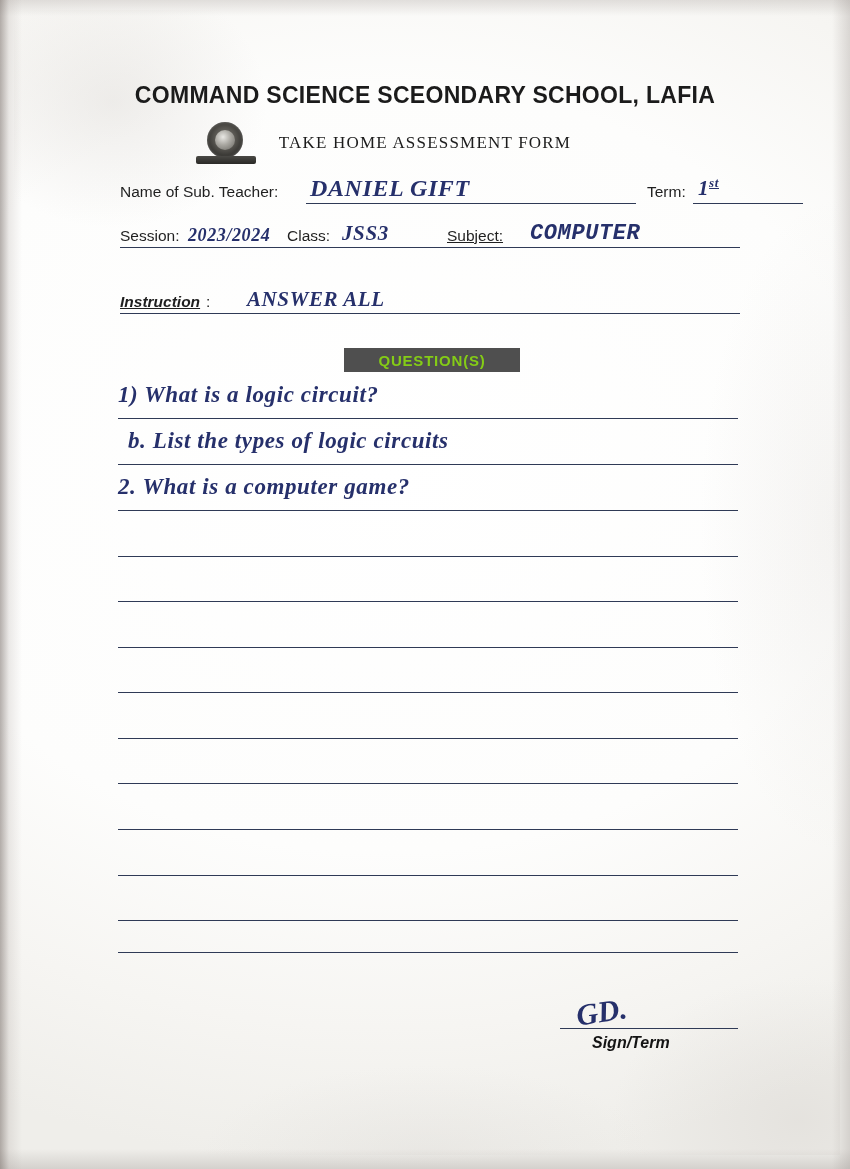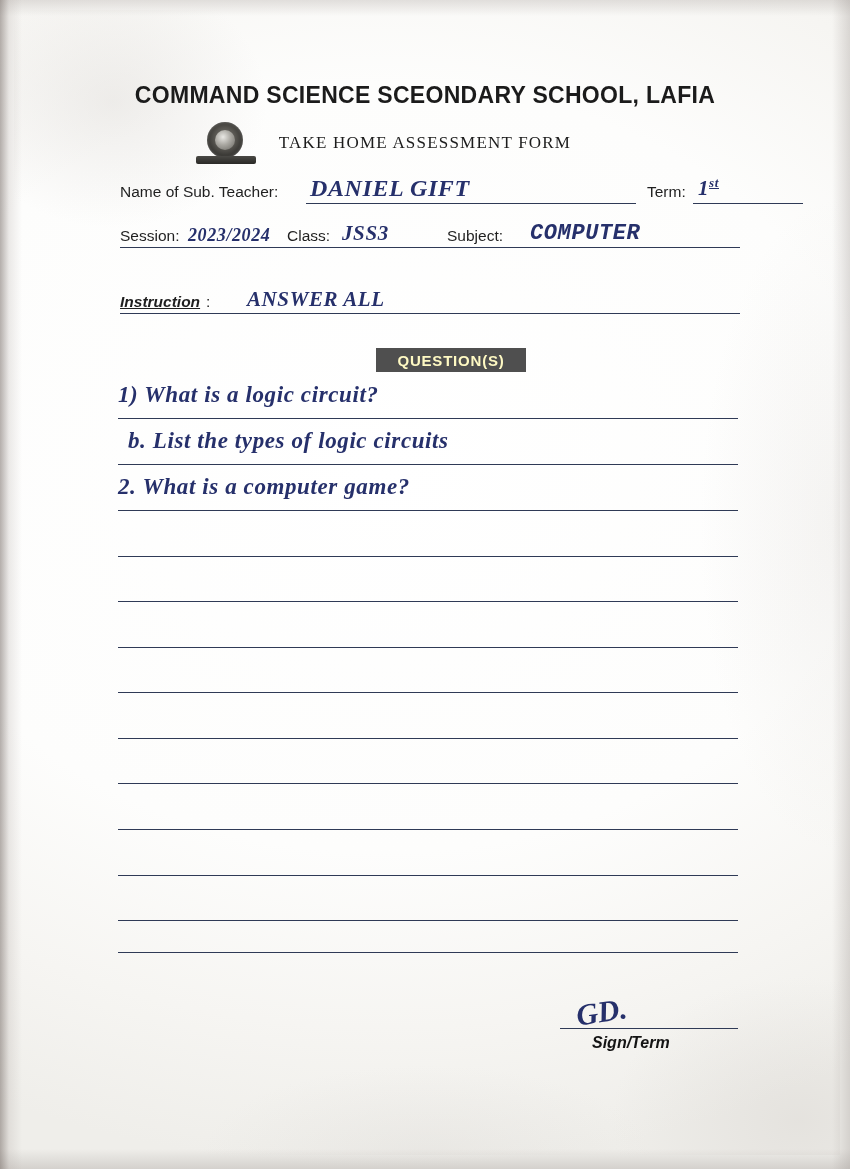--- a/index.html
+++ b/index.html
@@ -134,32 +134,31 @@
     font-style: italic;
     font-weight: bold;
     letter-spacing: 0.6px;
   }
 
   
   .q-banner {
     position: absolute;
     left: 344px;
     top: 348px;
-    width: 150px;
+    width: 176px;
     height: 24px;
     background: #4f4f4f;
-    color: #fef9c3;
+    color: #84cc16;
     font-size: 15px;
     font-weight: bold;
     letter-spacing: 0.8px;
     display: flex;
     align-items: center;
     justify-content: center;
     font-family: "Liberation Sans", sans-serif;
-    margin-left: 32px;
   }
 
   
   .answerline {
     position: absolute;
     left: 118px;
     width: 620px;
     height: 0;
     border-bottom: 1.1px solid #2f3a56;
   }
@@ -228,21 +227,21 @@
       <span class="ruleline" style="left:573px; bottom:0; width:110px;"></span>
       <span class="hand" style="left:578px; bottom:3px; font-size:21px;"><span>1</span><span class="sup">st</span></span>
     </div>
 
     <div class="fieldrow" style="left:120px; top:222px; width:620px;">
       <span class="lbl" style="left:0;">Session:</span>
       <span class="ruleline" style="left:0px; bottom:0; width:620px;"></span>
       <span class="hand" style="left:68px; bottom:2px; font-size:18px;">2023/2024</span>
       <span class="lbl" style="left:167px;">Class:</span>
       <span class="hand" style="left:222px; bottom:2px; font-size:21px;">JSS3</span>
-      <span class="lbl" style="left:327px;">Subject:</span>
+      <span class="lbl" style="left:327px;text-decoration:underline;">Subject:</span>
       <span class="hand" style="left:410px; bottom:2px; font-size:22px;font-family:Liberation Mono, monospace;">COMPUTER</span>
     </div>
 
     <div class="fieldrow" style="left:120px; top:288px; width:620px;">
       <span class="lbl underline-strong" style="left:0; font-style:italic; font-weight:bold;">Instruction</span>
       <span class="lbl" style="left:86px;">:</span>
       <span class="ruleline" style="left:0px; bottom:0; width:620px;"></span>
       <span class="hand" style="left:127px; bottom:2px; font-size:21px;">ANSWER ALL</span>
     </div>
 

